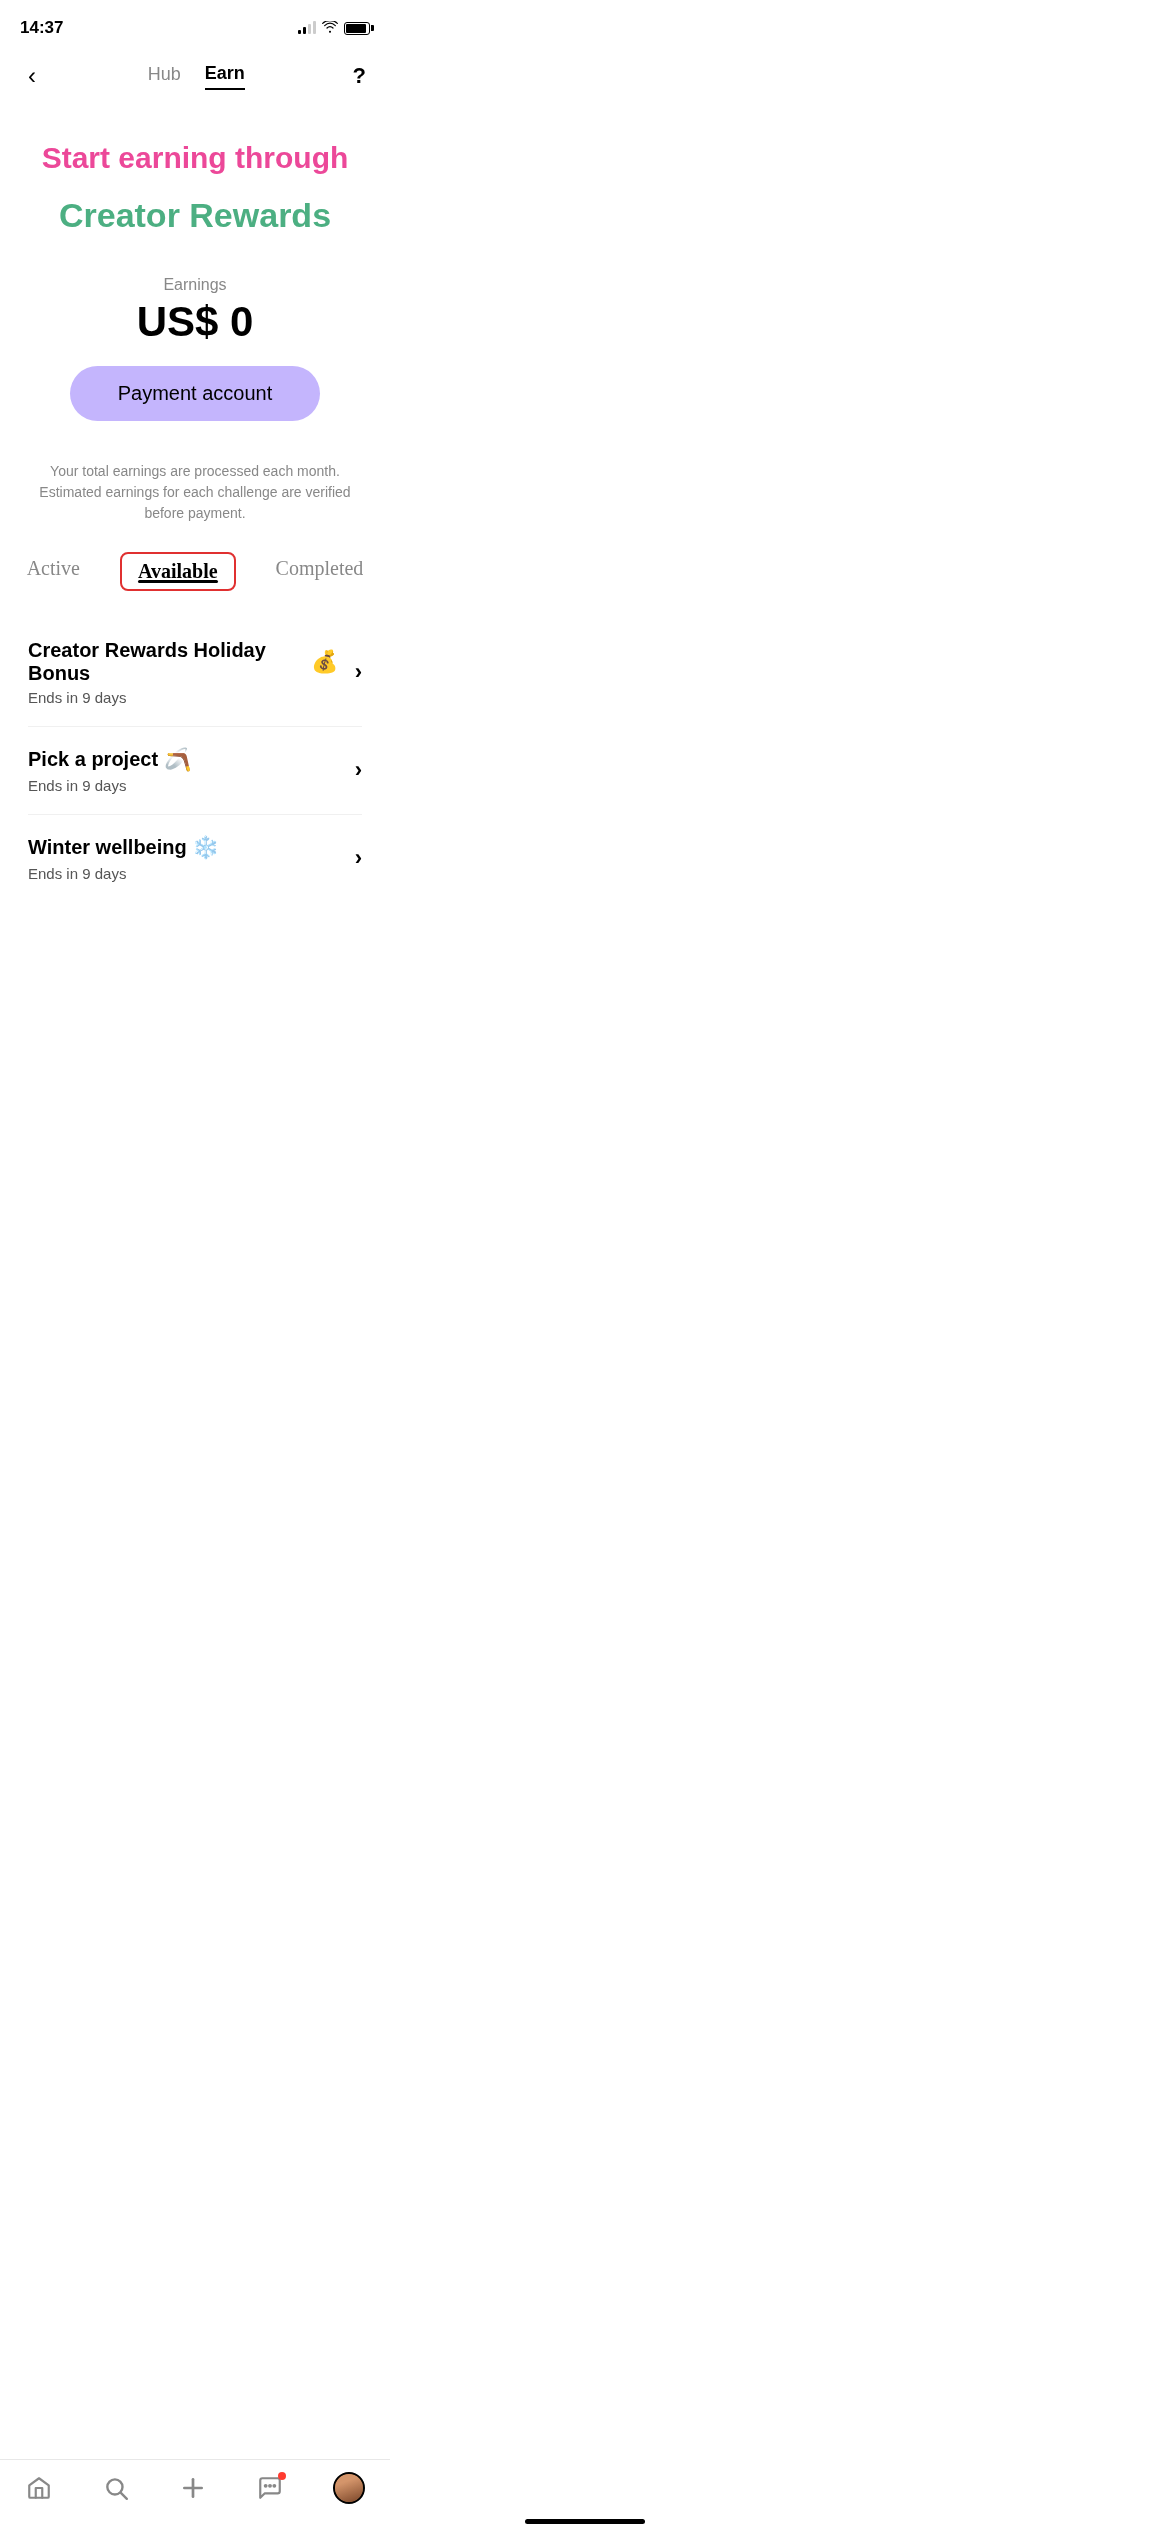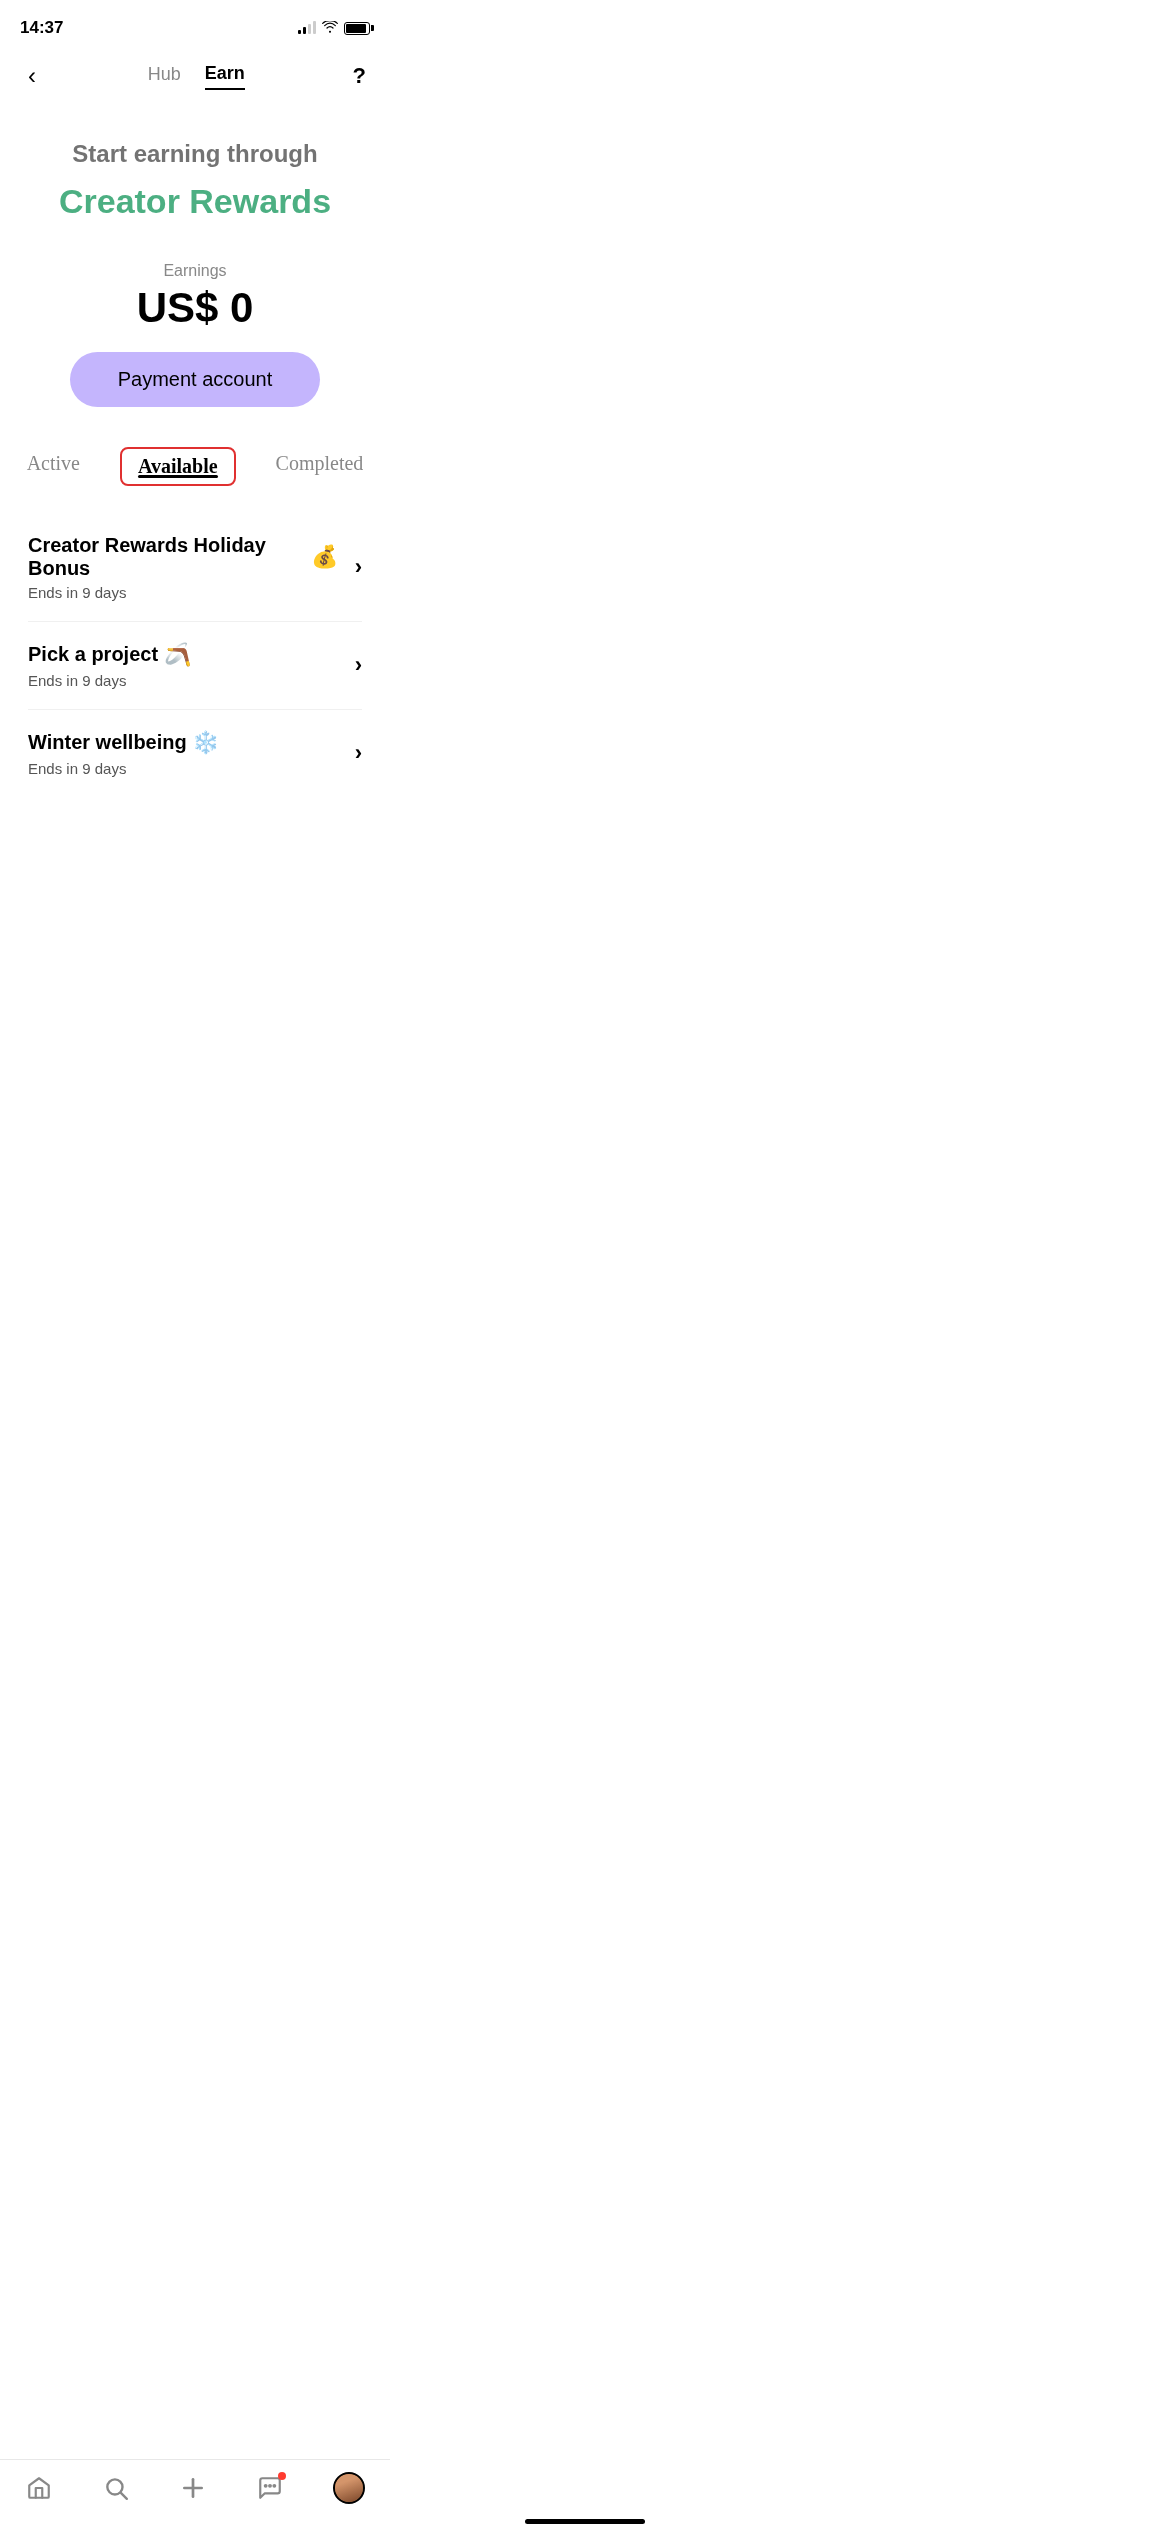--- a/index.html
+++ b/index.html
@@ -118,25 +118,25 @@
     .main-content {
       padding: 20px 24px 0;
     }
 
     
     .hero-section {
       text-align: center;
       padding: 10px 0 20px;
     }
     .hero-title {
-      font-size: 24px;
+      font-size: 30px;
       font-weight: 700;
-      color: #737373;
+      color: #ec4899;
       line-height: 1.2;
-      margin-bottom: 12px;
+      margin-bottom: 19px;
     }
     .hero-subtitle {
       font-size: 34px;
       font-weight: 700;
       color: #4CAF82;
       line-height: 1.2;
       margin-bottom: 20px;
     }
 
     
@@ -368,20 +368,21 @@
     <div class="hero-title">Start earning through</div>
     <div class="hero-subtitle">Creator Rewards</div>
   </div>
 
   <div style="text-align:center; margin-bottom: 20px;">
     <div class="earnings-label">Earnings</div>
     <div class="earnings-amount">US$ 0</div>
     <button class="payment-btn">Payment account</button>
   </div>
 
+  <div class="disclaimer">Your total earnings are processed each month. Estimated earnings for each challenge are verified before payment.</div>
 
   <div class="tabs-section">
     <span class="tab-item">Active</span>
     <span class="tab-item selected-highlight">Available</span>
     <span class="tab-item">Completed</span>
   </div>
 
   <div class="challenge-list">
 
     <div class="challenge-item">

